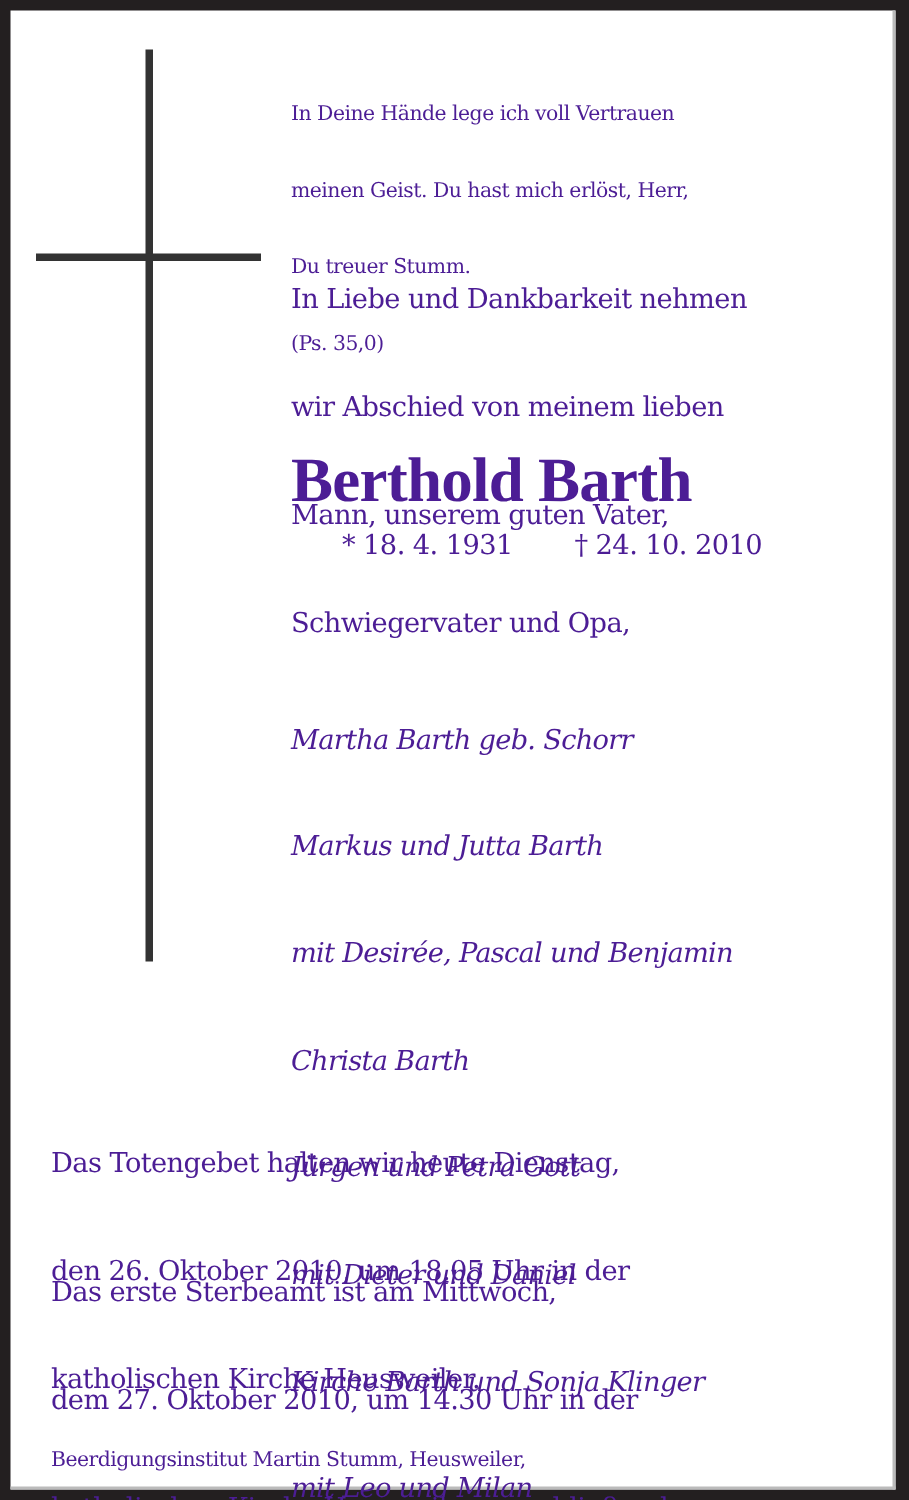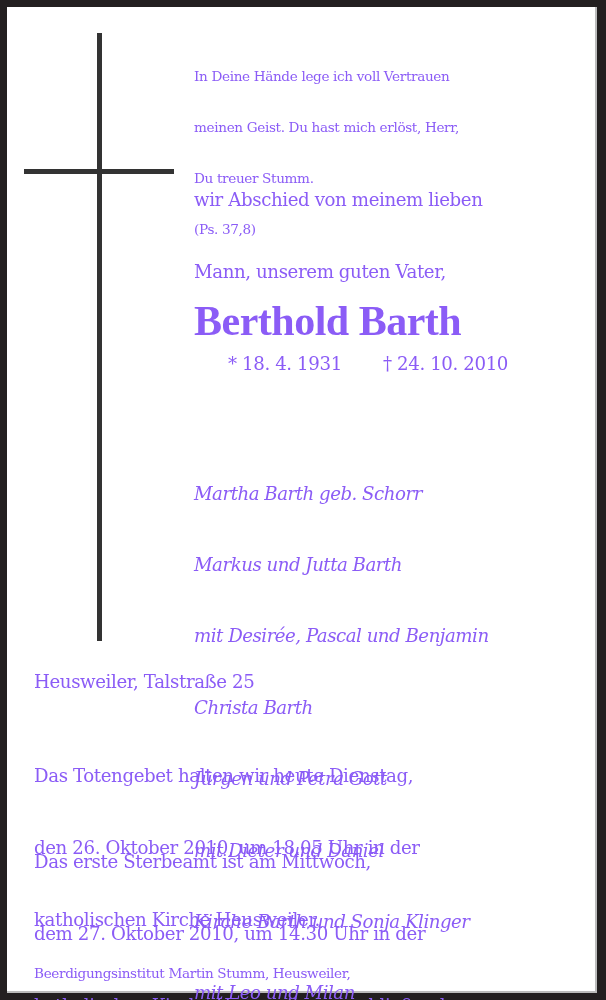--- a/index.html
+++ b/index.html
@@ -1,18 +1,18 @@
 <!DOCTYPE html>
 <html><head>
 <meta charset="utf-8">
 <style>
   html, body { margin:0; padding:0; }
   body { width:606px; height:1000px; background:#231f20; position:relative; overflow:hidden; }
   .sheet { position:absolute; left:7px; top:7px; width:590px; height:986px; background:#fff; border-right:2px solid #bbb; border-bottom:2px solid #bbb; box-sizing:border-box; }
-  .serif { font-family:"DejaVu Serif", "Liberation Serif", serif; color:#8b5cf6; }
+  .serif { font-family:"DejaVu Serif", "Liberation Serif", serif; color:#4c1d95; }
   .cross-v { position:absolute; left:90px; top:26px; width:5px; height:608px; background:#333; }
   .cross-h { position:absolute; left:17px; top:162px; width:150px; height:5px; background:#333; }
   .blk { position:absolute; white-space:pre; }
   .psalm { left:187px; top:27px; font-size:13.6px; line-height:17px; letter-spacing:-0.35px; }
   .intro { left:187px; top:133px; font-size:18.2px; line-height:24px; letter-spacing:-0.4px; }
   .name { left:187px; top:289px; font-size:42px; font-weight:bold; letter-spacing:-0.5px; line-height:50px;font-family:Liberation Serif, serif; }
   .birth { left:187px; top:346px; font-size:18.2px; letter-spacing:-0.4px;margin-left:34px; }
   .death { left:376px; top:346px; font-size:18.2px; letter-spacing:-0.4px; }
   .trauer { left:187px; top:397px; font-size:18.2px; letter-spacing:-0.4px; }
   .mourners { left:187px; top:427px; font-size:18.2px; line-height:23.8px; font-style:italic; letter-spacing:-0.5px; }
@@ -26,45 +26,46 @@
 <body>
 
 <div class="sheet">
   <div class="cross-v"></div>
   <div class="cross-h"></div>
 
   <div class="blk serif psalm">
     <span class="line">In Deine Hände lege ich voll Vertrauen</span>
     <span class="line">meinen Geist. Du hast mich erlöst, Herr,</span>
     <span class="line">Du treuer Stumm.</span>
-    <span class="line">(Ps. 37,8)</span>
+    <span class="line">(Ps. 35,0)</span>
   </div>
 
   <div class="blk serif intro">
+    <span class="line">In Liebe und Dankbarkeit nehmen</span>
     <span class="line">wir Abschied von meinem lieben</span>
     <span class="line">Mann, unserem guten Vater,</span>
+    <span class="line">Schwiegervater und Opa,</span>
   </div>
 
   <div class="blk serif name">Berthold Barth</div>
   <div class="blk serif birth">* 18. 4. 1931</div>
   <div class="blk serif death">† 24. 10. 2010</div>
 
 
   <div class="blk serif mourners">
     <span class="line">Martha Barth geb. Schorr</span>
     <span class="line">Markus und Jutta Barth</span>
     <span class="line">mit Desirée, Pascal und Benjamin</span>
     <span class="line">Christa Barth</span>
     <span class="line">Jürgen und Petra Gott</span>
     <span class="line">mit Dieter und Daniel</span>
     <span class="line">Kirche Barth und Sonja Klinger</span>
     <span class="line">mit Leo und Milan</span>
   </div>
 
-  <div class="blk serif addr">Heusweiler, Talstraße 25</div>
 
   <div class="blk serif p1">
     <span class="line">Das Totengebet halten wir heute Dienstag,</span>
     <span class="line">den 26. Oktober 2010, um 18.05 Uhr in der</span>
     <span class="line">katholischen Kirche Heusweiler.</span>
   </div>
 
   <div class="blk serif p2">
     <span class="line">Das erste Sterbeamt ist am Mittwoch,</span>
     <span class="line">dem 27. Oktober 2010, um 14.30 Uhr in der</span>

